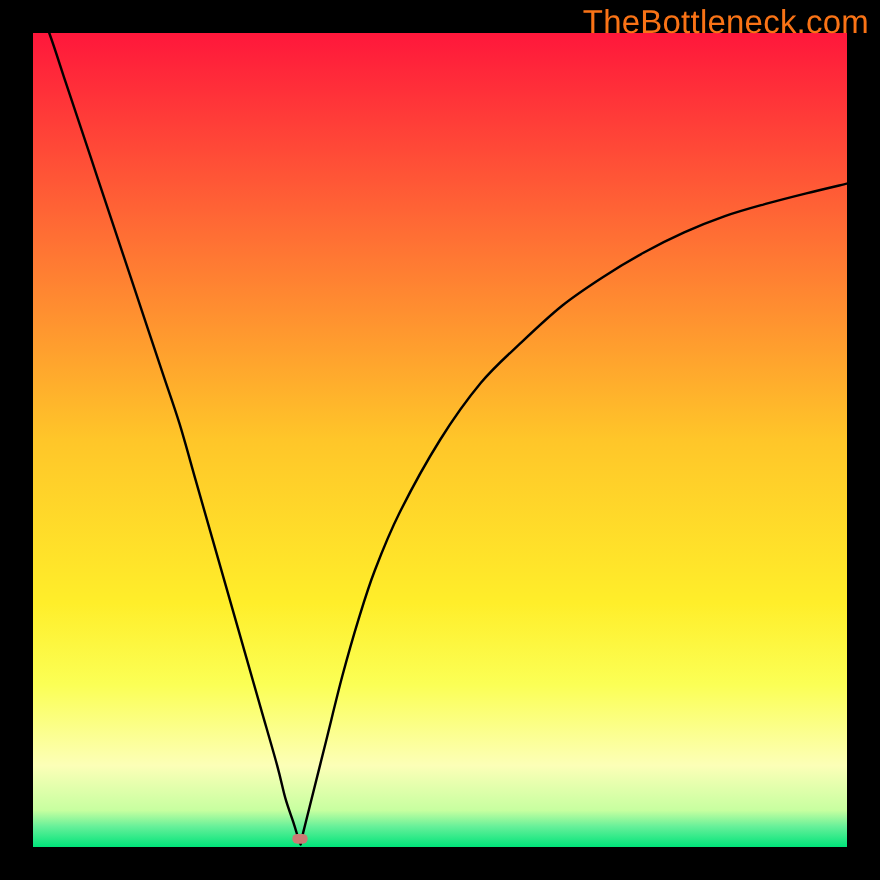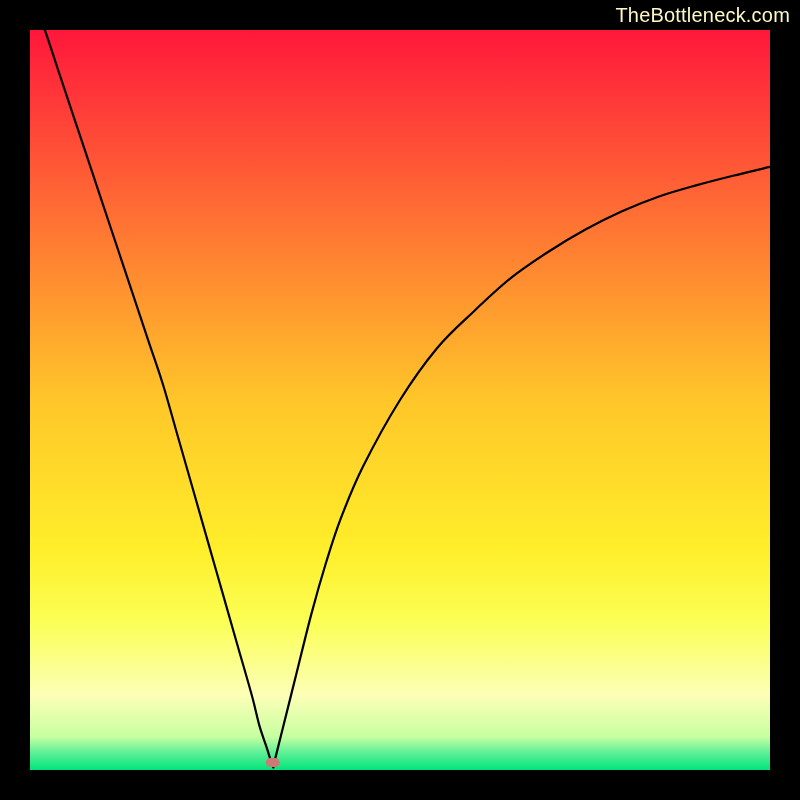--- a/index.html
+++ b/index.html
@@ -24,22 +24,22 @@
     left: 30px;
     top: 30px;
     width: 740px;
     height: 740px;
     overflow: hidden;
   }
   .watermark {
     position: absolute;
     top: 4px;
     right: 10px;
-    color: #fef9c3;
-    font-size: 20px;
+    color: #f97316;
+    font-size: 30px;
     font-weight: 400;
     letter-spacing: 0.2px;
   }
   svg {
     display: block;
   }
 </style>
 </head>
 <body>
 

